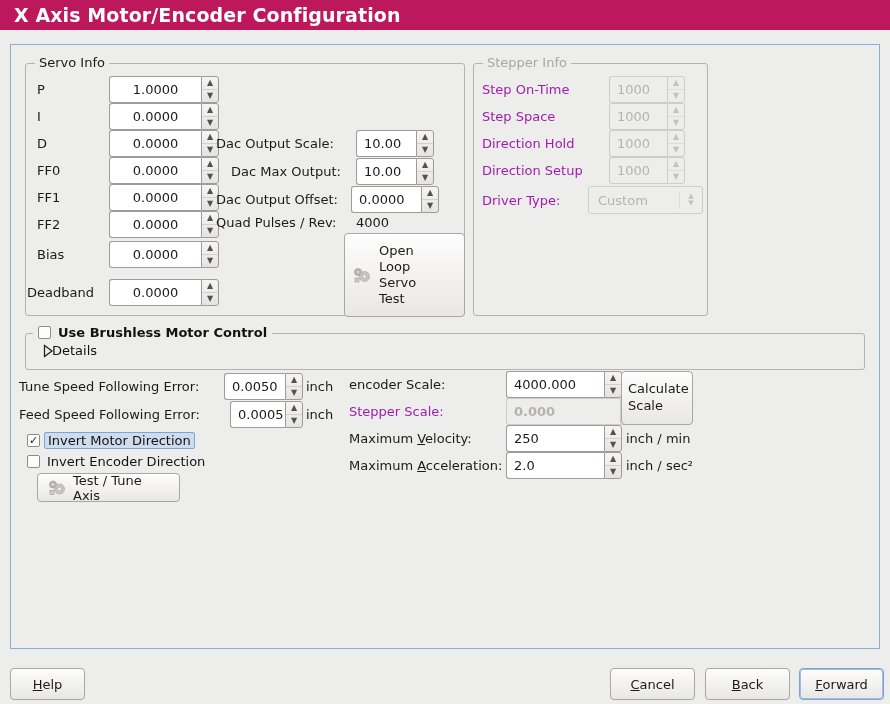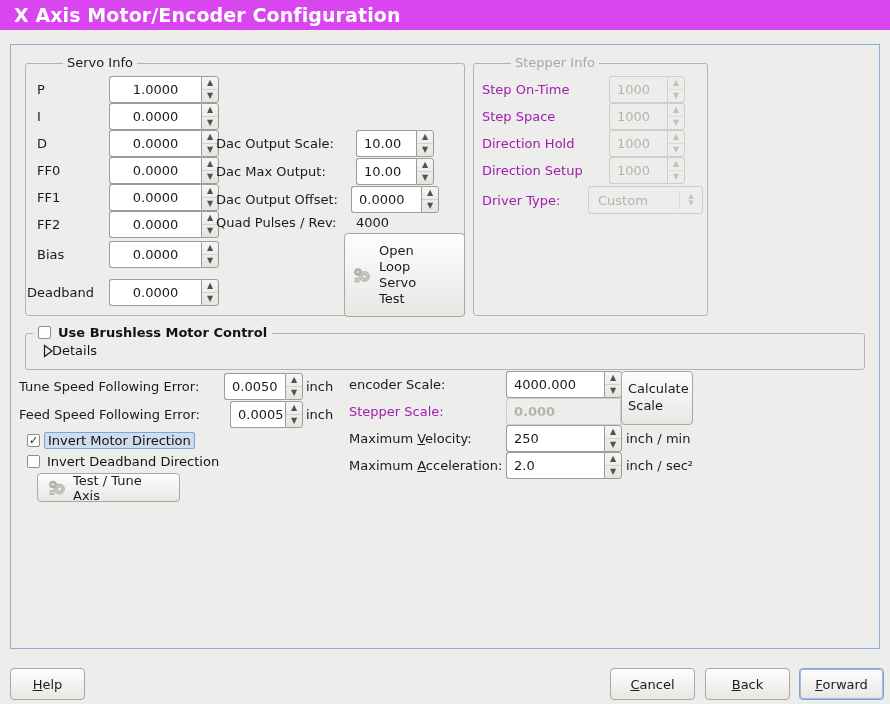--- a/index.html
+++ b/index.html
@@ -9,21 +9,21 @@
     background: #ededeb;
     font-family: "DejaVu Sans", "Liberation Sans", sans-serif;
     font-size: 13px;
     color: #121212;
     overflow: hidden;
   }
 
   
   .titlebar {
     height: 30px;
-    background: #d946ef;
+    background: #be185d;
     display: flex;
     align-items: center;
     padding-left: 14px;
   }
   .titlebar .title {
     color: #ffffff;
     font-size: 19px;
     font-weight: bold;
     letter-spacing: .1px;
   }
@@ -45,21 +45,20 @@
     background: transparent;
   }
   .frame > .legend {
     position: absolute;
     top: -9px; left: 9px;
     padding: 0 4px;
     background: #ededeb;
     font-size: 13px;
     color: #1a1a1a;
     white-space: nowrap;
-    margin-left: 28px;
   }
   .frame.disabled > .legend { color: #a9a7a3; }
 
   .row { position: absolute; display: flex; align-items: center; }
   .lbl { white-space: nowrap; color: #1a1a1a; }
   .lbl.dim { color: #a21caf; }
   .ro-val { white-space: nowrap; color: #1a1a1a; }
 
   
   .spin { display: inline-flex; align-items: stretch; height: 27px; }
@@ -275,21 +274,21 @@
     <div class="lbl" style="width:140px;">Dac Output Scale:</div>
     <div class="spin" style="width:78px;">
       <div class="entry" style="flex:1;">10.00</div>
       <div class="btns">
         <div class="ar up">▲</div>
         <div class="ar dn">▼</div>
       </div>
     </div>
   </div>
 
-  <div class="row" style="left:205px; top:113px;">
+  <div class="row" style="left:205px; top:113px;text-align:center;">
     <div class="lbl" style="width:140px;">Dac Max Output:</div>
     <div class="spin" style="width:78px;">
       <div class="entry" style="flex:1;">10.00</div>
       <div class="btns">
         <div class="ar up">▲</div>
         <div class="ar dn">▼</div>
       </div>
     </div>
   </div>
 
@@ -427,21 +426,21 @@
     </div>
     <div class="lbl" style="margin-left:3px;">inch</div>
   </div>
 
   <div class="chk" style="position:absolute; left:16px; top:387px;">
     <span class="box">✓</span>
     <span class="txt focus">Invert Motor Direction</span>
   </div>
   <div class="chk" style="position:absolute; left:16px; top:409px;">
     <span class="box"></span>
-    <span class="txt">Invert Deadband Direction</span>
+    <span class="txt">Invert Encoder Direction</span>
   </div>
 
   <div class="btn" style="position:absolute; left:26px; top:428px; width:143px; height:29px; justify-content:flex-start; padding:0 8px;">
     <span class="gears" style="margin-right:5px;">
       <svg width="22" height="20" viewBox="0 0 22 20">
         <g fill="#b9b7b3" stroke="#9e9c98" stroke-width="0.6">
           <circle cx="7" cy="6.5" r="3.6"></circle>
           <circle cx="7" cy="6.5" r="1.5" fill="#f6f5f4"></circle>
           <circle cx="13.5" cy="11" r="5" fill="#c9c7c3"></circle>
           <circle cx="13.5" cy="11" r="2" fill="#f6f5f4"></circle>

